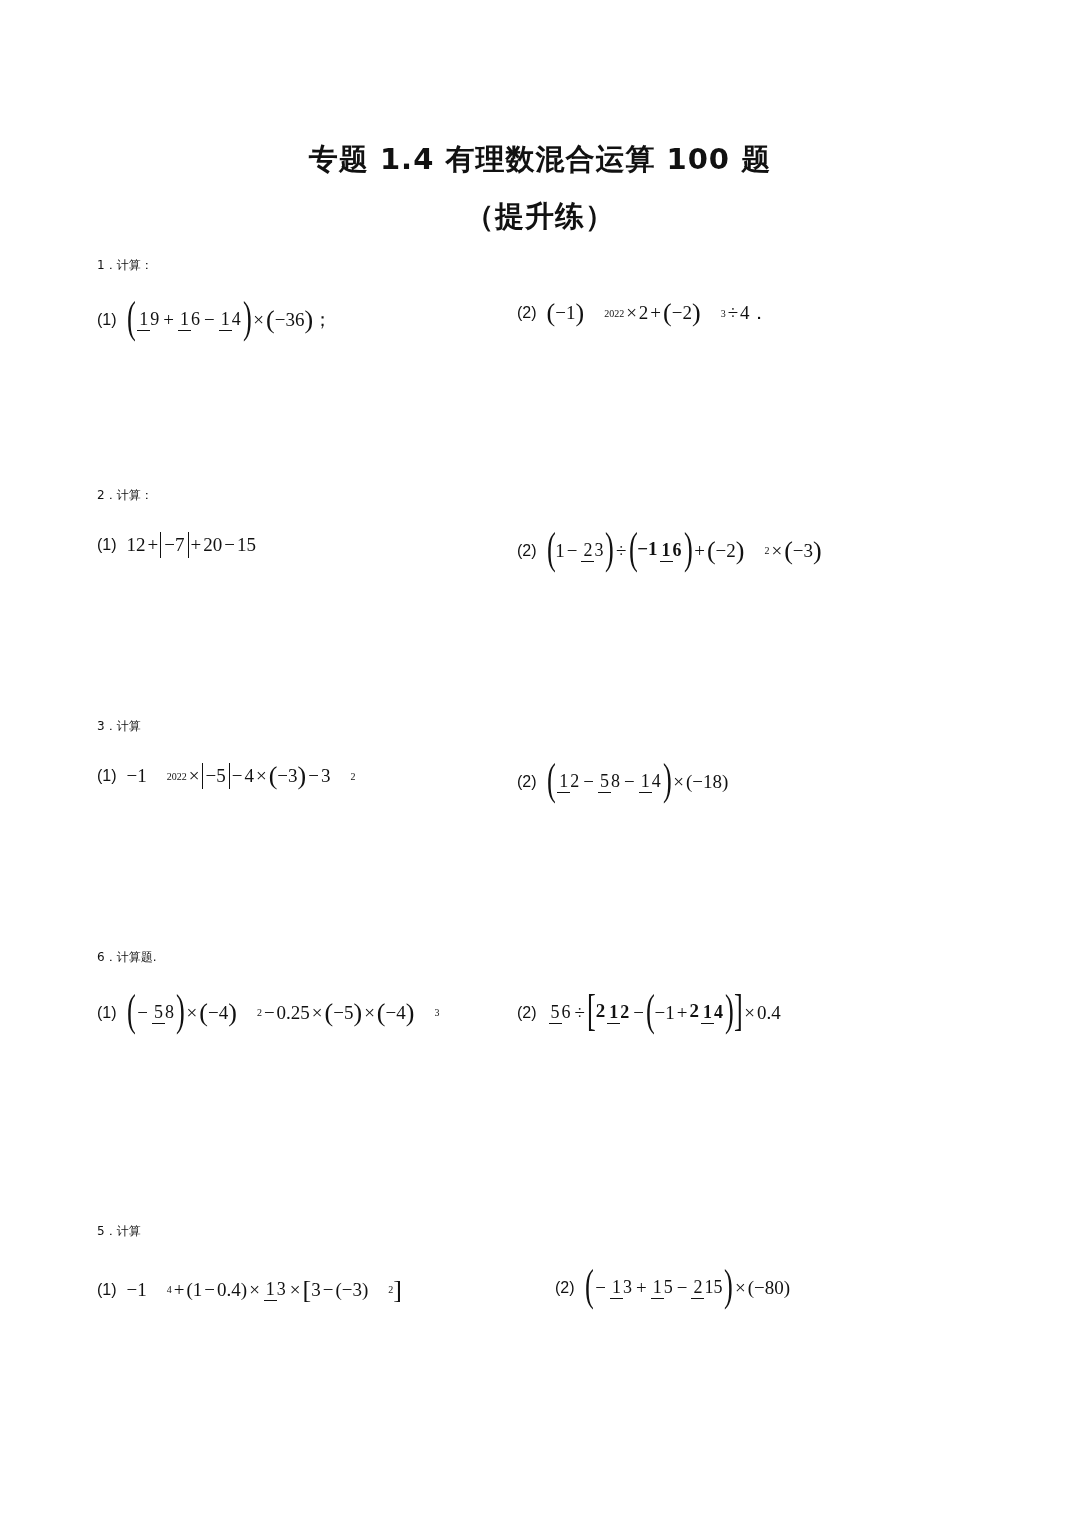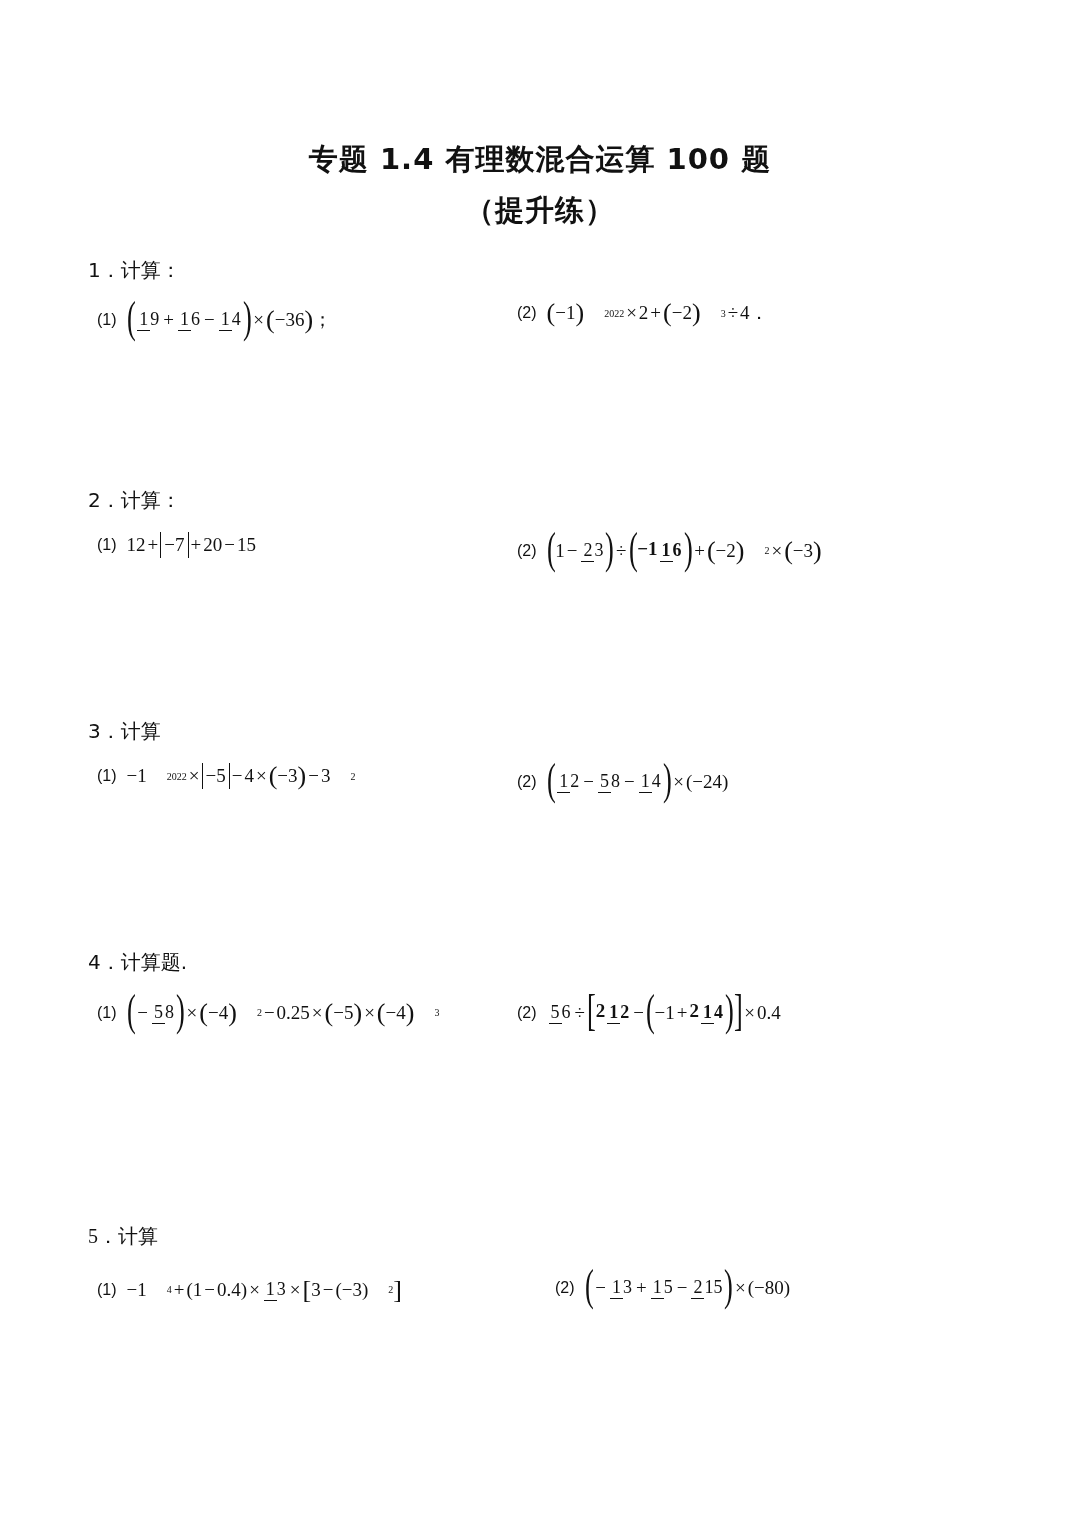--- a/index.html
+++ b/index.html
@@ -1,20 +1,20 @@
 <!DOCTYPE html>
 <html><head>
   <meta charset="utf-8">
   <style>
     html, body { margin: 0; padding: 0; background: #ffffff; }
     body { width: 1080px; height: 1528px; position: relative; overflow: hidden; color: #111; font-family: "DejaVu Sans", sans-serif; }
     .title { position: absolute; left: 0; width: 1080px; text-align: center; font-weight: bold; font-family: "DejaVu Sans", sans-serif; font-size: 29px; letter-spacing: 1px; }
     .title.t1 { top: 140px; }
-    .title.t2 { top: 191px; }
-    .qhead { position: absolute; left: 88px; font-size: 20px; font-family: "DejaVu Sans", sans-serif; }
+    .title.t2 { top: 197px; }
+    .qhead { position: absolute; left: 97px; font-size: 12px; font-family: "DejaVu Sans", sans-serif; }
     .part { position: absolute; display: flex; align-items: center; white-space: nowrap; }
     .plabel { font-family: "Liberation Sans", sans-serif; font-size: 16px; margin-right: 10px; }
     .m { font-family: "Liberation Serif", serif; font-size: 19px; display: inline-flex; align-items: center; }
     .m span { display: inline-block; }
     .frac { display: inline-flex; flex-direction: column; align-items: center; vertical-align: middle; margin: 16px 2px; line-height: 1; }
     .frac .num { padding: 0 2px 2px; border-bottom: 1px solid #111; font-size: 18px; }
     .frac .den { padding-top: 2px; font-size: 18px; }
     .big { font-size: 44px; font-weight: 200; line-height: 1; transform: scaleX(0.6); display: inline-block; margin: 0 -3px; position: relative; top: -2px; }
     .mid { font-size: 26px; line-height: 1; }
     sup { font-size: 10px; vertical-align: 11px; margin-left: 20px; }
@@ -127,26 +127,26 @@
   <span class="m">
     <span class="big">(</span>
     <span class="frac"><span class="num">1</span><span class="den">2</span></span>
     <span class="op">−</span>
     <span class="frac"><span class="num">5</span><span class="den">8</span></span>
     <span class="op">−</span>
     <span class="frac"><span class="num">1</span><span class="den">4</span></span>
     <span class="big">)</span>
     <span class="op">×</span>
     <span>(</span>
-      <span>−24</span>
-      <span>)</span>
-  </span>
-</div>
-
-<div class="qhead" style="top:949px;">4．计算题.</div>
+      <span>−18</span>
+      <span>)</span>
+  </span>
+</div>
+
+<div class="qhead" style="top:949px;">6．计算题.</div>
 <div class="part" style="left:97px; top:985px;">
   <span class="plabel">(1)</span>
   <span class="m">
     <span class="big">(</span>
     <span class="op">−</span>
     <span class="frac"><span class="num">5</span><span class="den">8</span></span>
     <span class="big">)</span>
     <span class="op">×</span>
     <span class="mid">(</span>
       <span>−4</span>
@@ -177,21 +177,21 @@
     <span>−1</span>
       <span class="op">+</span>
     <span class="mixed"><span>2</span><span class="frac"><span class="num">1</span><span class="den">4</span></span></span>
     <span class="big">)</span>
     <span class="big">]</span>
     <span class="op">×</span>
       <span>0.4</span>
   </span>
 </div>
 
-<div class="qhead" style="top:1223px;font-family:Liberation Serif, serif;">5．计算</div>
+<div class="qhead" style="top:1223px;">5．计算</div>
 <div class="part" style="left:97px; top:1262px;">
   <span class="plabel">(1)</span>
   <span class="m">
     <span>−1</span>
       <sup>4</sup>
     <span class="op">+</span>
     <span>(</span>
       <span>1</span>
       <span class="op">−</span>
       <span>0.4</span>

